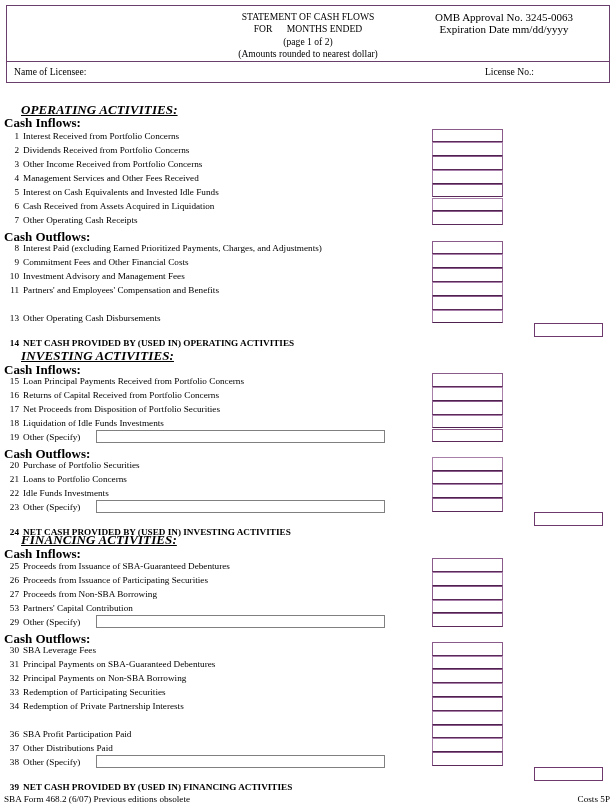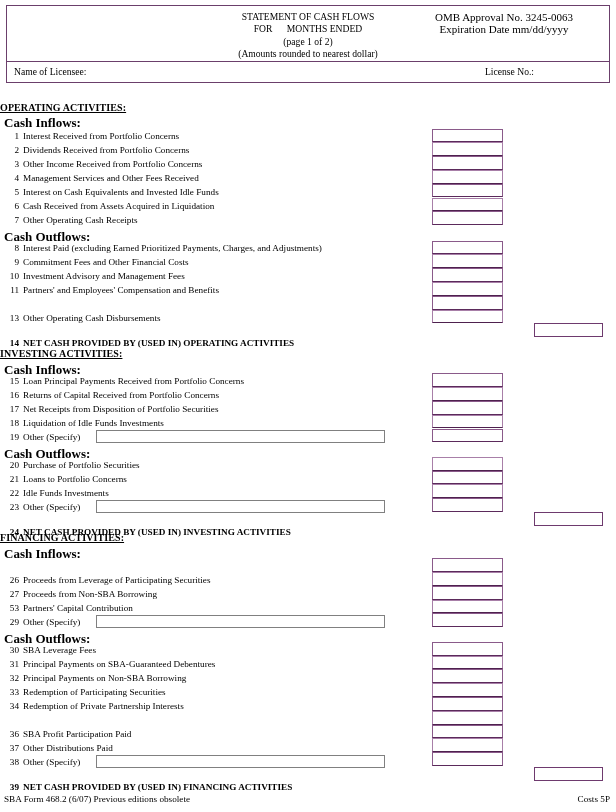--- a/index.html
+++ b/index.html
@@ -81,25 +81,26 @@
   .hdr-licenseno {
     position: absolute;
     left: 478px;
     top: 4px;
     font-size: 9.6px;
   }
 
   
   .section-head {
     position: absolute;
-    left: 0;
+    left: 21px;
     font-weight: bold;
-    font-size: 10px;
+    font-size: 13px;
     text-decoration: underline;
     letter-spacing: 0.1px;
+    font-style: italic;
   }
   .sub-head {
     position: absolute;
     left: 4px;
     font-weight: bold;
     font-size: 13px;
   }
 
   
   .line {
@@ -242,21 +243,21 @@
 
   <div class="section-head" style="top:348px">INVESTING ACTIVITIES:</div>
   <div class="sub-head" style="top:362px">Cash Inflows:</div>
 
   <div class="line" style="top:376px"><span class="num">15</span><span>Loan Principal Payments Received from Portfolio Concerns</span></div>
   <div class="amt" style="top:373.3px"></div>
 
   <div class="line" style="top:390px"><span class="num">16</span><span>Returns of Capital Received from Portfolio Concerns</span></div>
   <div class="amt alt" style="top:387.1px"></div>
 
-  <div class="line" style="top:404px"><span class="num">17</span><span>Net Receipts from Disposition of Portfolio Securities</span></div>
+  <div class="line" style="top:404px"><span class="num">17</span><span>Net Proceeds from Disposition of Portfolio Securities</span></div>
   <div class="amt" style="top:400.9px"></div>
 
   <div class="line" style="top:418px"><span class="num">18</span><span>Liquidation of Idle Funds Investments</span></div>
   <div class="amt alt" style="top:414.7px"></div>
 
   <div class="line" style="top:432px"><span class="num">19</span><span>Other (Specify)</span></div>
   <div class="specify" style="top:429.5px"></div>
   <div class="amt" style="top:428.5px"></div>
 
   <div class="sub-head" style="top:446px">Cash Outflows:</div>
@@ -273,23 +274,24 @@
   <div class="line" style="top:502px"><span class="num">23</span><span>Other (Specify)</span></div>
   <div class="specify" style="top:499.5px"></div>
   <div class="amt" style="top:498.2px"></div>
 
   <div class="line total" style="top:515px"><span class="num">24</span><span>NET CASH PROVIDED BY (USED IN) INVESTING ACTIVITIES</span></div>
   <div class="total-amt" style="top:511.5px"></div>
 
   <div class="section-head" style="top:532px">FINANCING ACTIVITIES:</div>
   <div class="sub-head" style="top:546px">Cash Inflows:</div>
 
+  <div class="line" style="top:561px"><span class="num">25</span><span>Proceeds from Issuance of SBA-Guaranteed Debentures</span></div>
   <div class="amt" style="top:558.2px"></div>
 
-  <div class="line" style="top:575px"><span class="num">26</span><span>Proceeds from Leverage of Participating Securities</span></div>
+  <div class="line" style="top:575px"><span class="num">26</span><span>Proceeds from Issuance of Participating Securities</span></div>
   <div class="amt alt" style="top:572px"></div>
 
   <div class="line" style="top:589px"><span class="num">27</span><span>Proceeds from Non-SBA Borrowing</span></div>
   <div class="amt" style="top:585.8px"></div>
 
   <div class="line" style="top:603px"><span class="num">53</span><span>Partners' Capital Contribution</span></div>
   <div class="amt alt" style="top:599.6px"></div>
 
   <div class="line" style="top:617px"><span class="num">29</span><span>Other (Specify)</span></div>
   <div class="specify" style="top:614.5px"></div>

